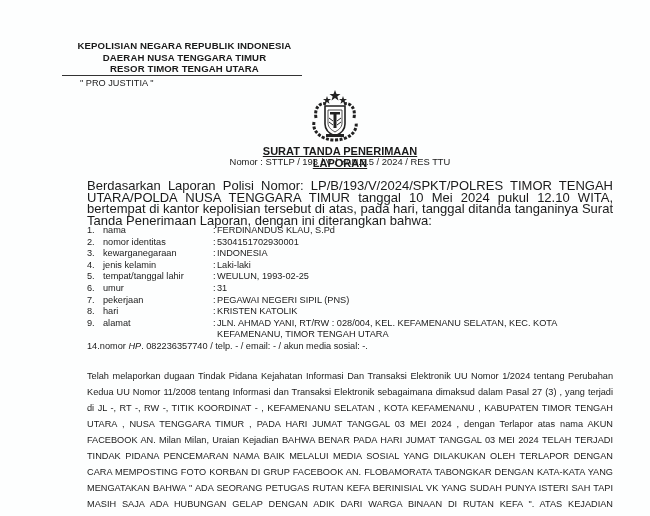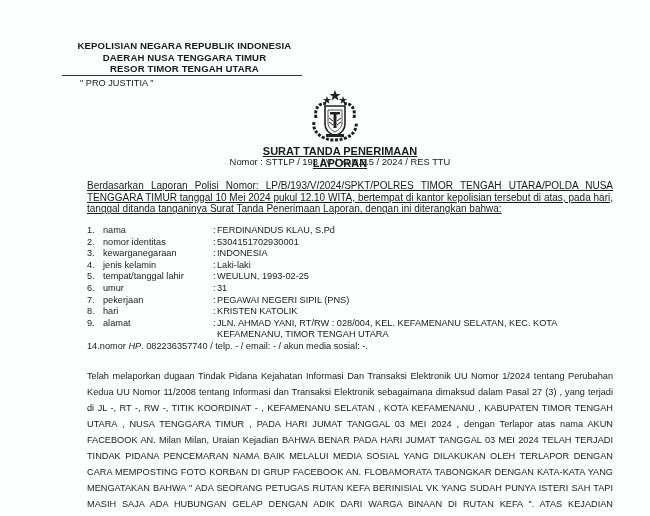--- a/index.html
+++ b/index.html
@@ -30,21 +30,21 @@
     position: absolute; left: 250px; top: 145px; width: 180px;
     text-align: center; font-weight: bold; font-size: 11px;
     text-decoration: underline;
   }
   .number {
     position: absolute; left: 226px; top: 156px; width: 228px;
     text-align: center; font-size: 9.4px;
   }
   .intro {
     position: absolute; left: 87px; top: 180px; width: 526px;
-    font-size: 10px; line-height: 11.7px; text-align: justify; text-decoration: underline;
+    font-size: 13px; line-height: 11.7px; text-align: justify;
   }
   .fields {
     position: absolute; left: 87px; top: 225px; width: 540px;
     font-size: 9.2px; line-height: 11.6px;
   }
   .field-row { display: flex; }
   .field-num { width: 16px; }
   .field-label { width: 110px; }
   .field-value { width: 400px; }
   .field-value .colon { display: inline-block; width: 4px; }

